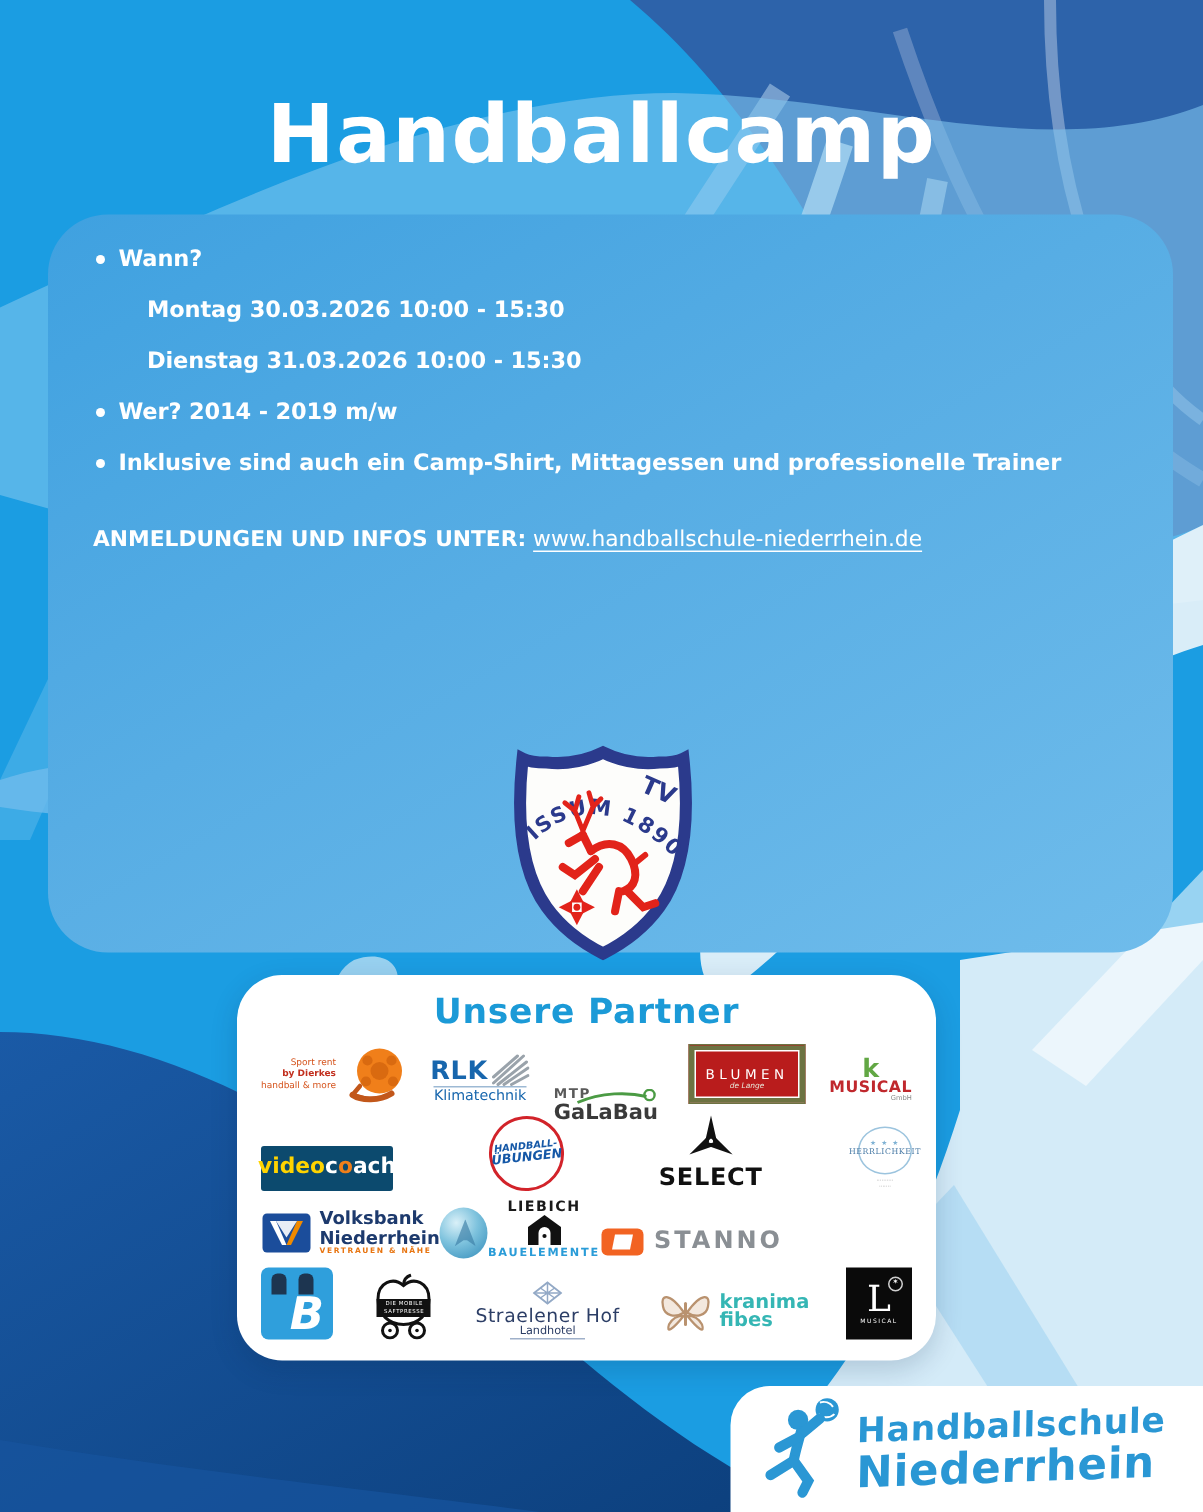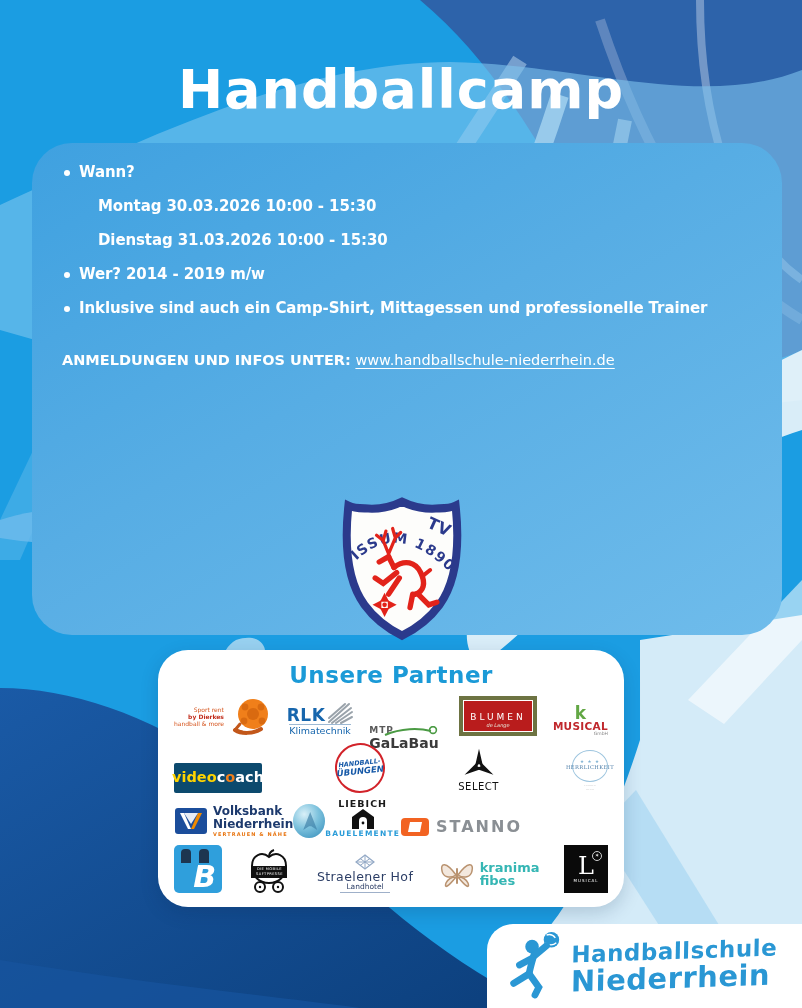--- a/index.html
+++ b/index.html
@@ -58,21 +58,21 @@
   .vc-y{color:#ffd400;} .vc-w{color:#fff;} .vc-o{color:#f07f1a;}
   .l-uebungen{width:46px;height:46px;border:2.5px solid #d2232a;border-radius:50%;transform:rotate(-6deg);}
   .l-uebungen .t1{font-size:6.5px;font-weight:800;font-style:italic;color:#1558a7;}
   .l-uebungen .t2{font-size:8.5px;font-weight:800;font-style:italic;color:#1558a7;}
   .l-lzn{flex-direction:row;gap:5px;}
   .l-lzn .col{display:flex;flex-direction:column;align-items:center;}
   .l-lzn .t1{font-size:8.5px;color:#4a4a4a;letter-spacing:.6px;font-weight:600;}
   .l-lzn .t2{font-size:8px;color:#4a4a4a;letter-spacing:.5px;}
   .l-lzn .marks{display:flex;gap:3px;margin-top:2px;}
   .l-lzn .marks i{display:block;width:14px;height:2px;}
-  .l-select .nm{font-size:10px;font-weight:400;color:#111;letter-spacing:.5px;margin-top:1px;}
+  .l-select .nm{font-size:16px;font-weight:700;color:#111;letter-spacing:.5px;margin-top:1px;}
   .l-herr{position:relative;}
   .l-herr .crest{width:34px;height:30px;border:1px solid #9cc4de;border-radius:50%;display:flex;
         align-items:center;justify-content:center;flex-direction:column;}
   .l-herr .stars{font-size:4.5px;color:#7fb2d4;letter-spacing:1px;}
   .l-herr .nm{font-family:"DejaVu Serif","Liberation Serif",serif;font-size:5.2px;color:#4a7ba6;letter-spacing:.4px;}
   .l-herr .lines{font-size:3.6px;color:#9a9a9a;text-align:center;line-height:1.3;margin-top:2px;}
 
   
   .l-volksbank{flex-direction:row;gap:5px;}
   .l-volksbank .col{display:flex;flex-direction:column;}

